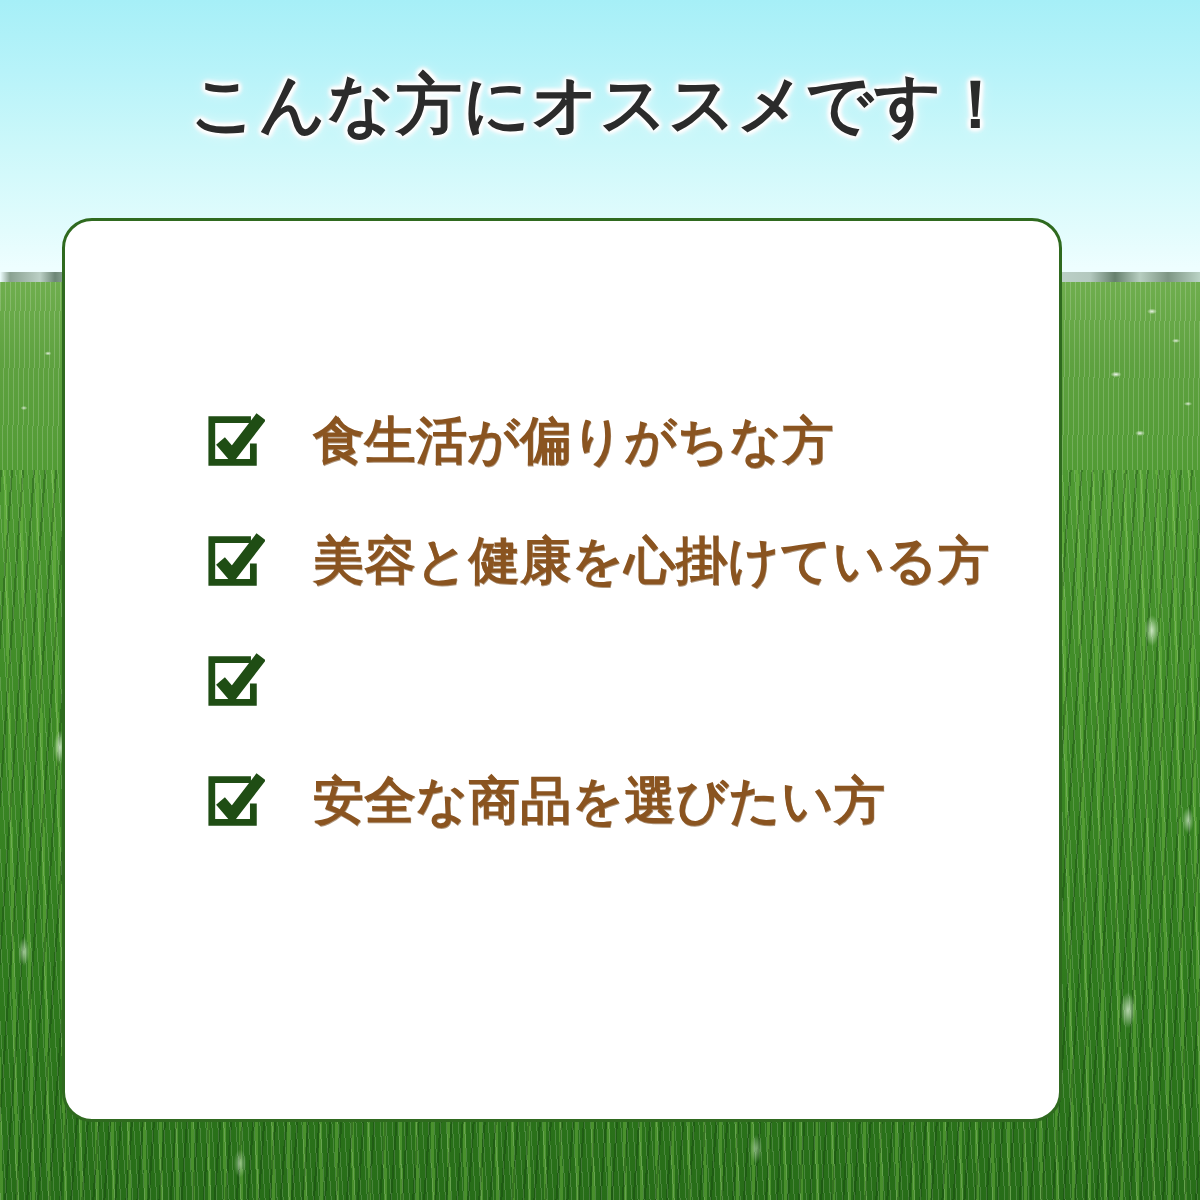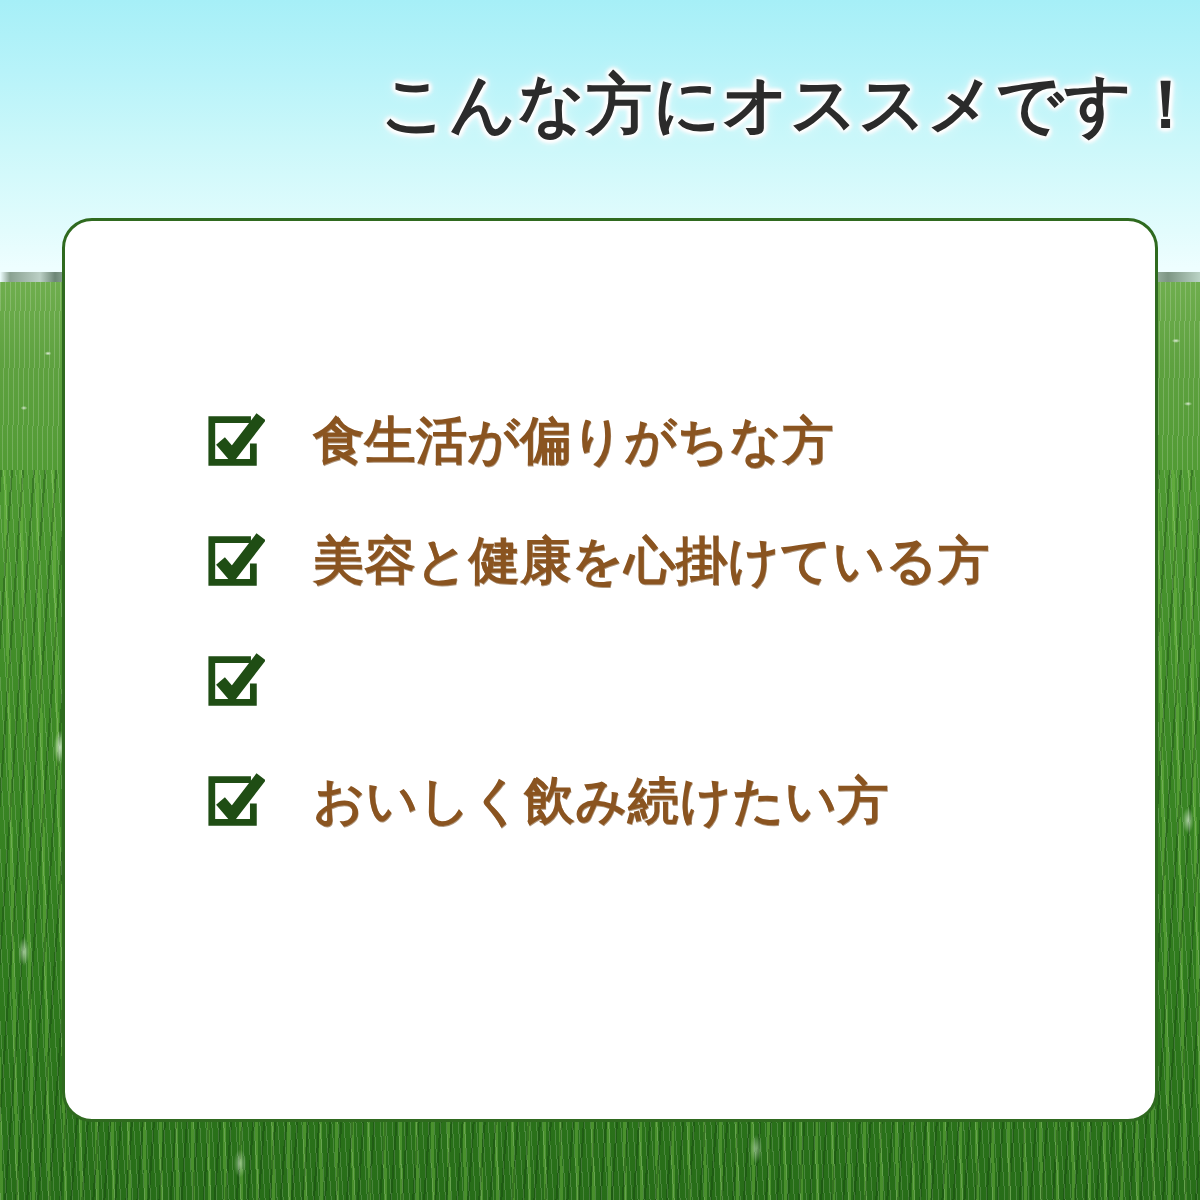--- a/index.html
+++ b/index.html
@@ -109,40 +109,40 @@
       radial-gradient(ellipse 10px 22px at 20% 95%, rgba(235,250,230,0.5) 0%, rgba(235,250,230,0) 65%),
       radial-gradient(ellipse 10px 22px at 63% 93%, rgba(235,250,230,0.45) 0%, rgba(235,250,230,0) 65%);
   }
 
   
   .headline {
     position: absolute;
     left: 0;
     right: 0;
     top: 72px;
-    text-align: right;
+    text-align: center;
     font-size: 66px;
     line-height: 1.0;
     font-weight: 700;
     color: #2b2b2b;
     letter-spacing: 1px;
     white-space: nowrap;
     text-shadow:
       0 0 6px #ffffff, 0 0 6px #ffffff, 0 0 6px #ffffff,
       2px 0 4px #ffffff, -2px 0 4px #ffffff,
       0 2px 4px #ffffff, 0 -2px 4px #ffffff,
       0 0 14px rgba(255,255,255,0.95);
   }
 
   
   .card {
     position: absolute;
     left: 62px;
     top: 218px;
-    width: 1096px;
+    width: 1000px;
     height: 904px;
     background: #ffffff;
     border: 3px solid #2f6a1f;
     border-radius: 30px;
     box-sizing: border-box;
   }
 
   .list {
     position: absolute;
     left: 140px;
@@ -211,19 +211,19 @@
           <path d="M16 30 L28 44 L58 5" fill="none" stroke="#1f4d14" stroke-width="12" stroke-linecap="butt" stroke-linejoin="miter"></path>
         </svg>
       </div>
 
 
       <div class="row">
         <svg class="check" viewBox="0 0 62 60">
           <path d="M7 8 H44 M7 8 V52 M7 52 H50 M50 52 V36" fill="none" stroke="#1f4d14" stroke-width="7" stroke-linecap="square"></path>
           <path d="M16 30 L28 44 L58 5" fill="none" stroke="#1f4d14" stroke-width="12" stroke-linecap="butt" stroke-linejoin="miter"></path>
         </svg>
-        <span class="row-label">おいしく飲み続けたい方</span>
+        <span class="row-label">安全な商品を選びたい方</span>
       </div>
 
     </div>
   </div>
 
 </div>
 
 </body></html>

